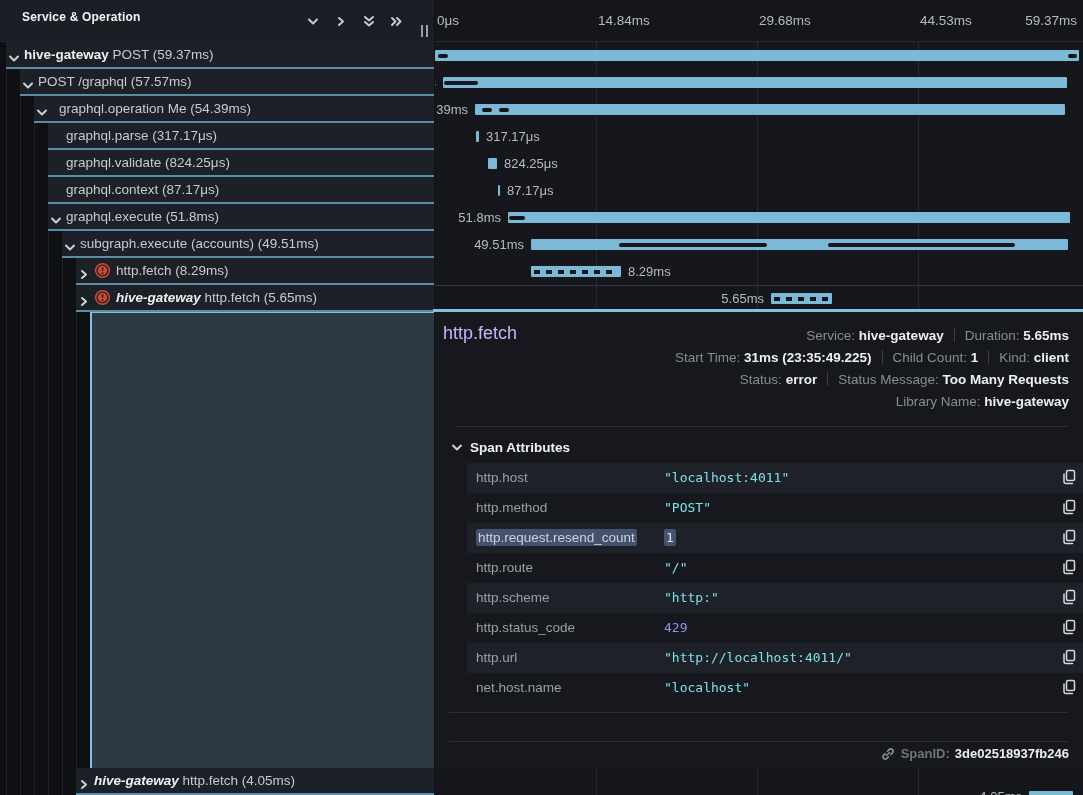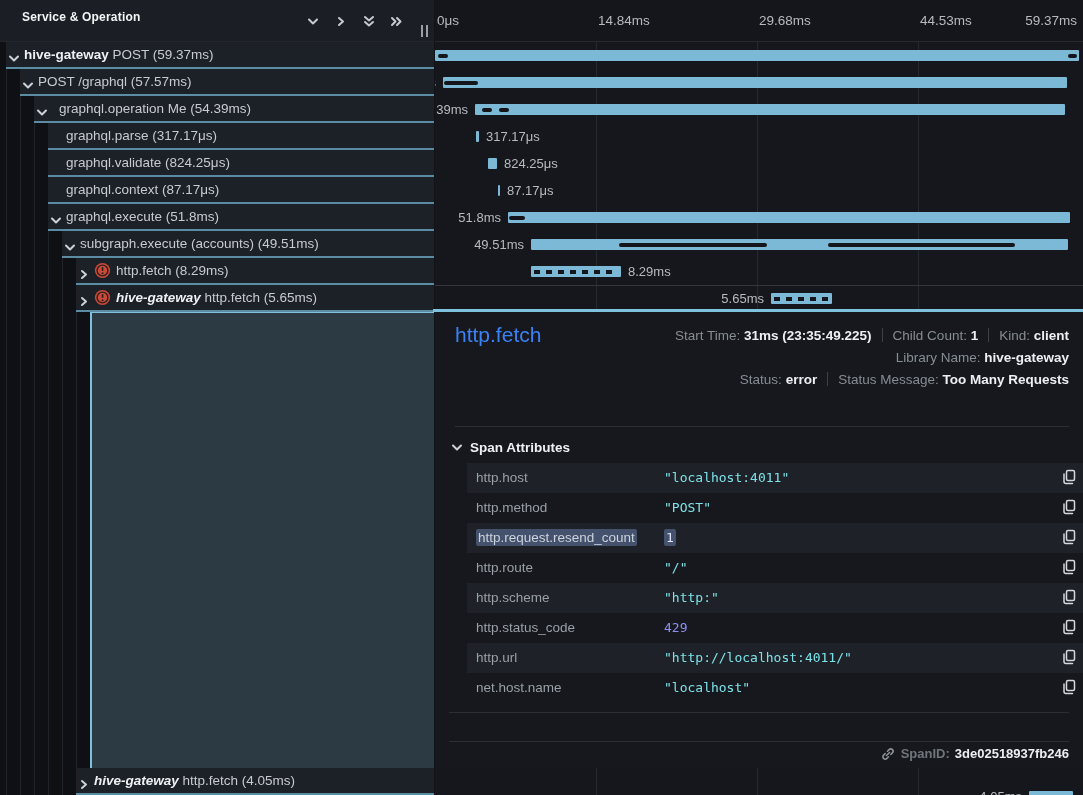--- a/index.html
+++ b/index.html
@@ -53,21 +53,21 @@
   .bar-label { position:absolute; top:0; height:27px; line-height:27px; font-size:13px;
     color:#b6bac0; white-space:nowrap; }
   .sel-top { position:absolute; left:435px; top:285px; width:648px; height:1px;
     background:#33363c; z-index:5; }
   .sel-bottom { position:absolute; left:433px; top:309px; width:650px; height:3px;
     background:#7fc2dd; z-index:25; }
 
   
   .detail { position:absolute; left:435px; top:312px; width:648px; height:456px;
     background:#16181d; z-index:10; }
-  .detail .title { position:absolute; left:20px; top:11px; font-size:21px; color:#3b82f6; }
+  .detail .title { position:absolute; left:8px; top:11px; font-size:18px; color:#c4b5fd; }
   .meta { position:absolute; right:14px; top:15px; text-align:right; font-size:13.5px; }
   .meta .line { height:22px; line-height:18px; white-space:nowrap; }
   .meta .lbl { color:#878d94; } .meta .val { color:#edf0f3; font-weight:bold; }
   .meta .vdiv { display:inline-block; width:1px; height:14px; background:#3c4147;
     margin:0 10px; vertical-align:-2px; }
   .hr { position:absolute; left:20px; right:14px; height:1px; background:#2b2f35; }
   .section-hdr { position:absolute; left:15px; font-size:13.5px; font-weight:bold;
     color:#eef1f4; cursor:pointer; white-space:nowrap; }
   .section-hdr svg { vertical-align:-2px; margin-right:6px; color:#ccd1d8; }
   .attr-table { position:absolute; left:32px; top:151px; width:620px; }
@@ -268,23 +268,24 @@
         <div class="bar dashed" style="left: 336px; width: 61px;"></div>
         <span class="bar-label" style="left: 329px; transform: translateX(-100%);">5.65ms</span>
       </div>
     </div>
   <div class="sel-top"></div>
   <div class="sel-bottom"></div>
 
   <div class="detail">
     <div class="title">http.fetch</div>
     <div class="meta" id="meta">
+        <div class="line"><span class="lbl">Service:</span> <span class="val">hive-gateway</span><span class="vdiv"></span><span class="lbl">Duration:</span> <span class="val">5.65ms</span></div>
         <div class="line"><span class="lbl">Start Time:</span> <span class="val">31ms (23:35:49.225)</span><span class="vdiv"></span><span class="lbl">Child Count:</span> <span class="val">1</span><span class="vdiv"></span><span class="lbl">Kind:</span> <span class="val">client</span></div>
+        <div class="line"><span class="lbl">Status:</span> <span class="val">error</span><span class="vdiv"></span><span class="lbl">Status Message:</span> <span class="val">Too Many Requests</span></div>
         <div class="line"><span class="lbl">Library Name:</span> <span class="val">hive-gateway</span></div>
-        <div class="line"><span class="lbl">Status:</span> <span class="val">error</span><span class="vdiv"></span><span class="lbl">Status Message:</span> <span class="val">Too Many Requests</span></div>
       </div>
     <div class="hr" style="top:114px"></div>
     <div class="section-hdr" style="top:128px" id="spanAttrHdr"><svg width="14" height="13" viewBox="0 0 14 13">
           <polyline points="3,4.5 7,8.5 11,4.5" stroke="currentColor" stroke-width="2" fill="none" stroke-linecap="round" stroke-linejoin="round"></polyline>
         </svg><span>Span Attributes</span></div>
     <div class="attr-table" id="attrTable">
         <div class="attr-row">
           <span class="attr-key"><span>http.host</span></span>
           <span class="attr-val string"><span>"localhost:4011"</span></span>
           <button class="copy-btn"><svg width="15" height="16" viewBox="0 0 15 16">

